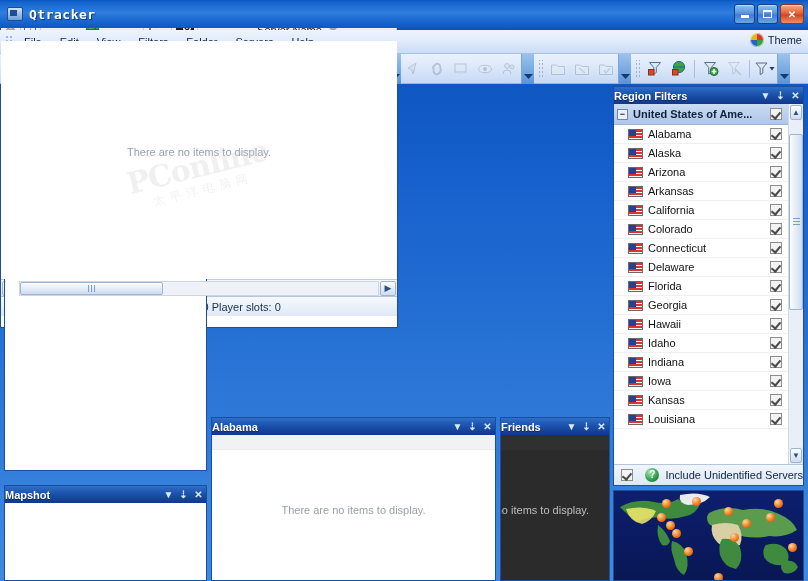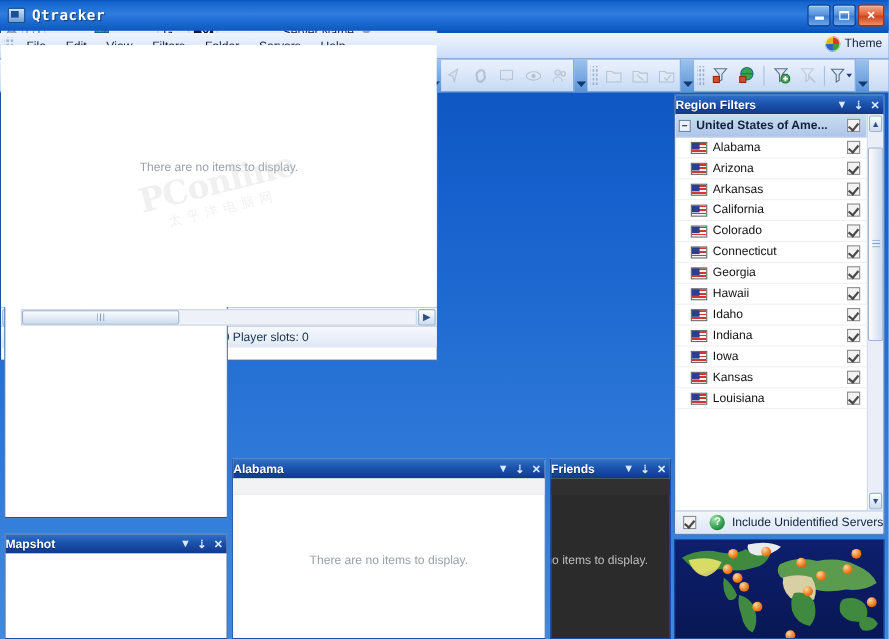--- a/index.html
+++ b/index.html
@@ -695,20 +695,25 @@
               <span>United States of Ame...</span>
               <span class="ck"></span>
             </div>
             <div class="rf-row">
               <span class="flag"></span>
               <span>Alabama</span>
               <span class="ck"></span>
             </div>
             <div class="rf-row">
               <span class="flag"></span>
+              <span>Alaska</span>
+              <span class="ck"></span>
+            </div>
+            <div class="rf-row">
+              <span class="flag"></span>
               <span>Arizona</span>
               <span class="ck"></span>
             </div>
             <div class="rf-row">
               <span class="flag"></span>
               <span>Arkansas</span>
               <span class="ck"></span>
             </div>
             <div class="rf-row">
               <span class="flag"></span>
@@ -716,20 +721,30 @@
               <span class="ck"></span>
             </div>
             <div class="rf-row">
               <span class="flag"></span>
               <span>Colorado</span>
               <span class="ck"></span>
             </div>
             <div class="rf-row">
               <span class="flag"></span>
               <span>Connecticut</span>
+              <span class="ck"></span>
+            </div>
+            <div class="rf-row">
+              <span class="flag"></span>
+              <span>Delaware</span>
+              <span class="ck"></span>
+            </div>
+            <div class="rf-row">
+              <span class="flag"></span>
+              <span>Florida</span>
               <span class="ck"></span>
             </div>
             <div class="rf-row">
               <span class="flag"></span>
               <span>Georgia</span>
               <span class="ck"></span>
             </div>
             <div class="rf-row">
               <span class="flag"></span>
               <span>Hawaii</span>

